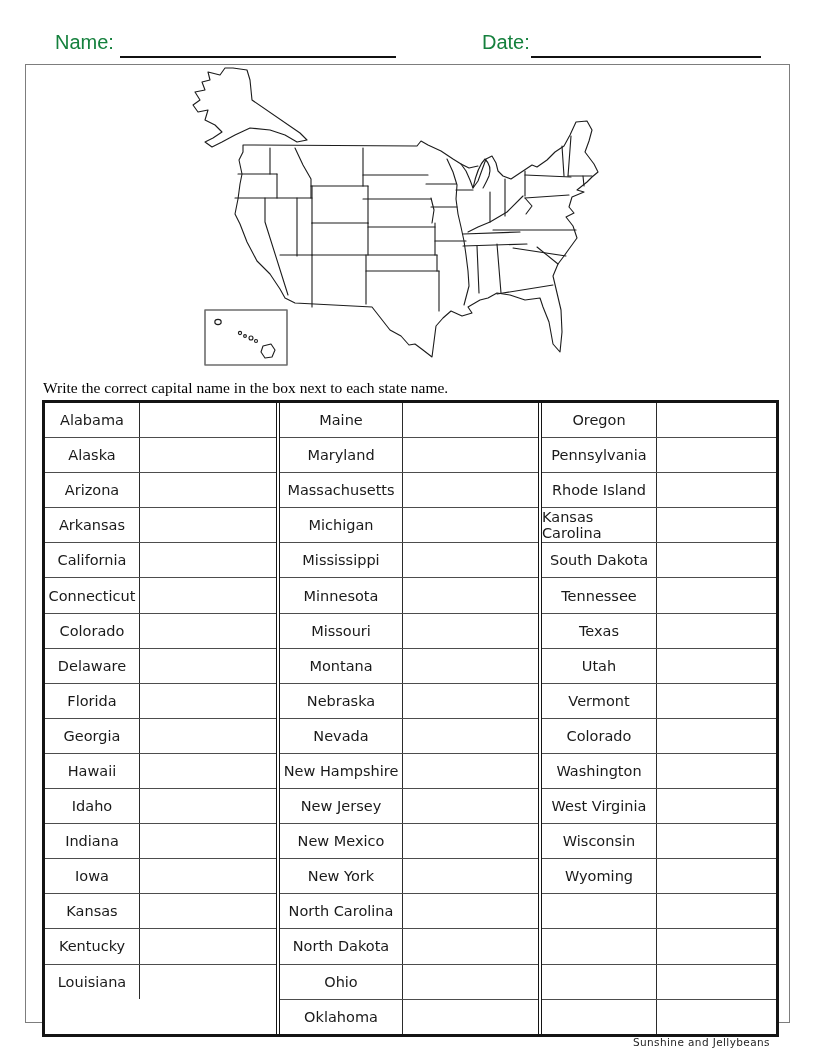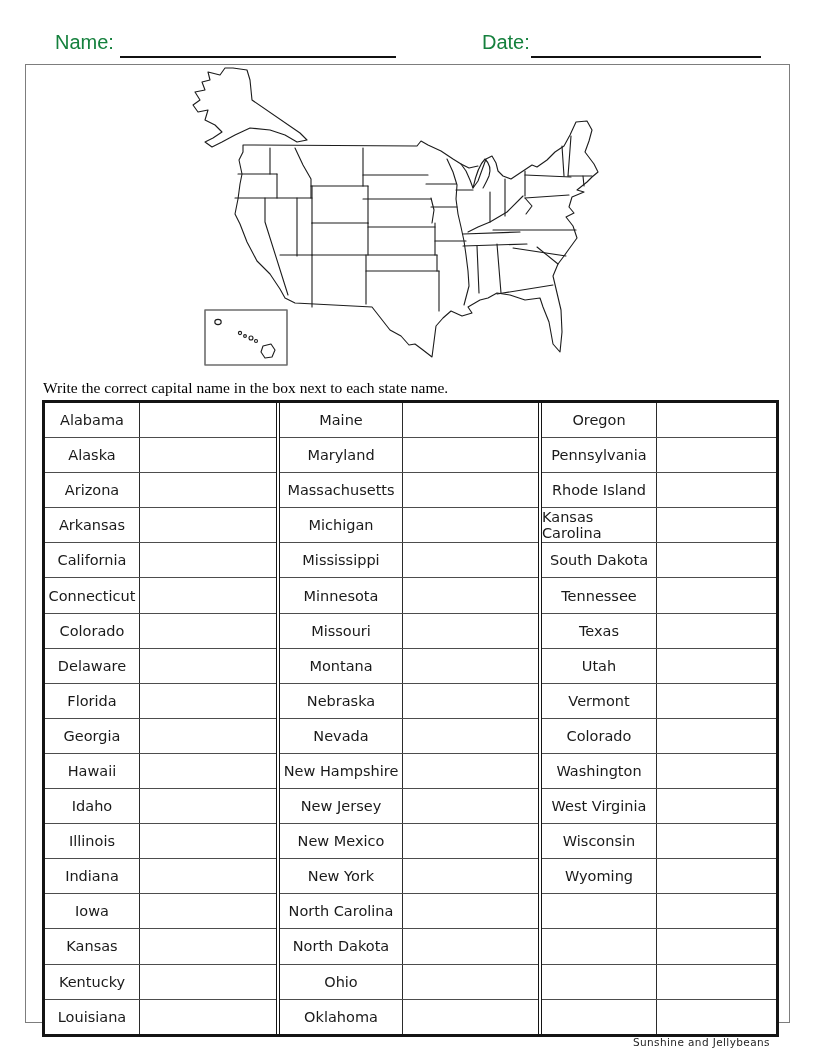--- a/index.html
+++ b/index.html
@@ -168,24 +168,20 @@
       </div>
       <div class="trow">
         <div class="state">Hawaii</div>
         <div class="cap"></div>
       </div>
       <div class="trow">
         <div class="state">Idaho</div>
         <div class="cap"></div>
       </div>
       <div class="trow">
-        <div class="state">Illinois</div>
-        <div class="cap"></div>
-      </div>
-      <div class="trow">
         <div class="state">Indiana</div>
         <div class="cap"></div>
       </div>
       <div class="trow">
         <div class="state">Iowa</div>
         <div class="cap"></div>
       </div>
       <div class="trow">
         <div class="state">Kansas</div>
         <div class="cap"></div>

